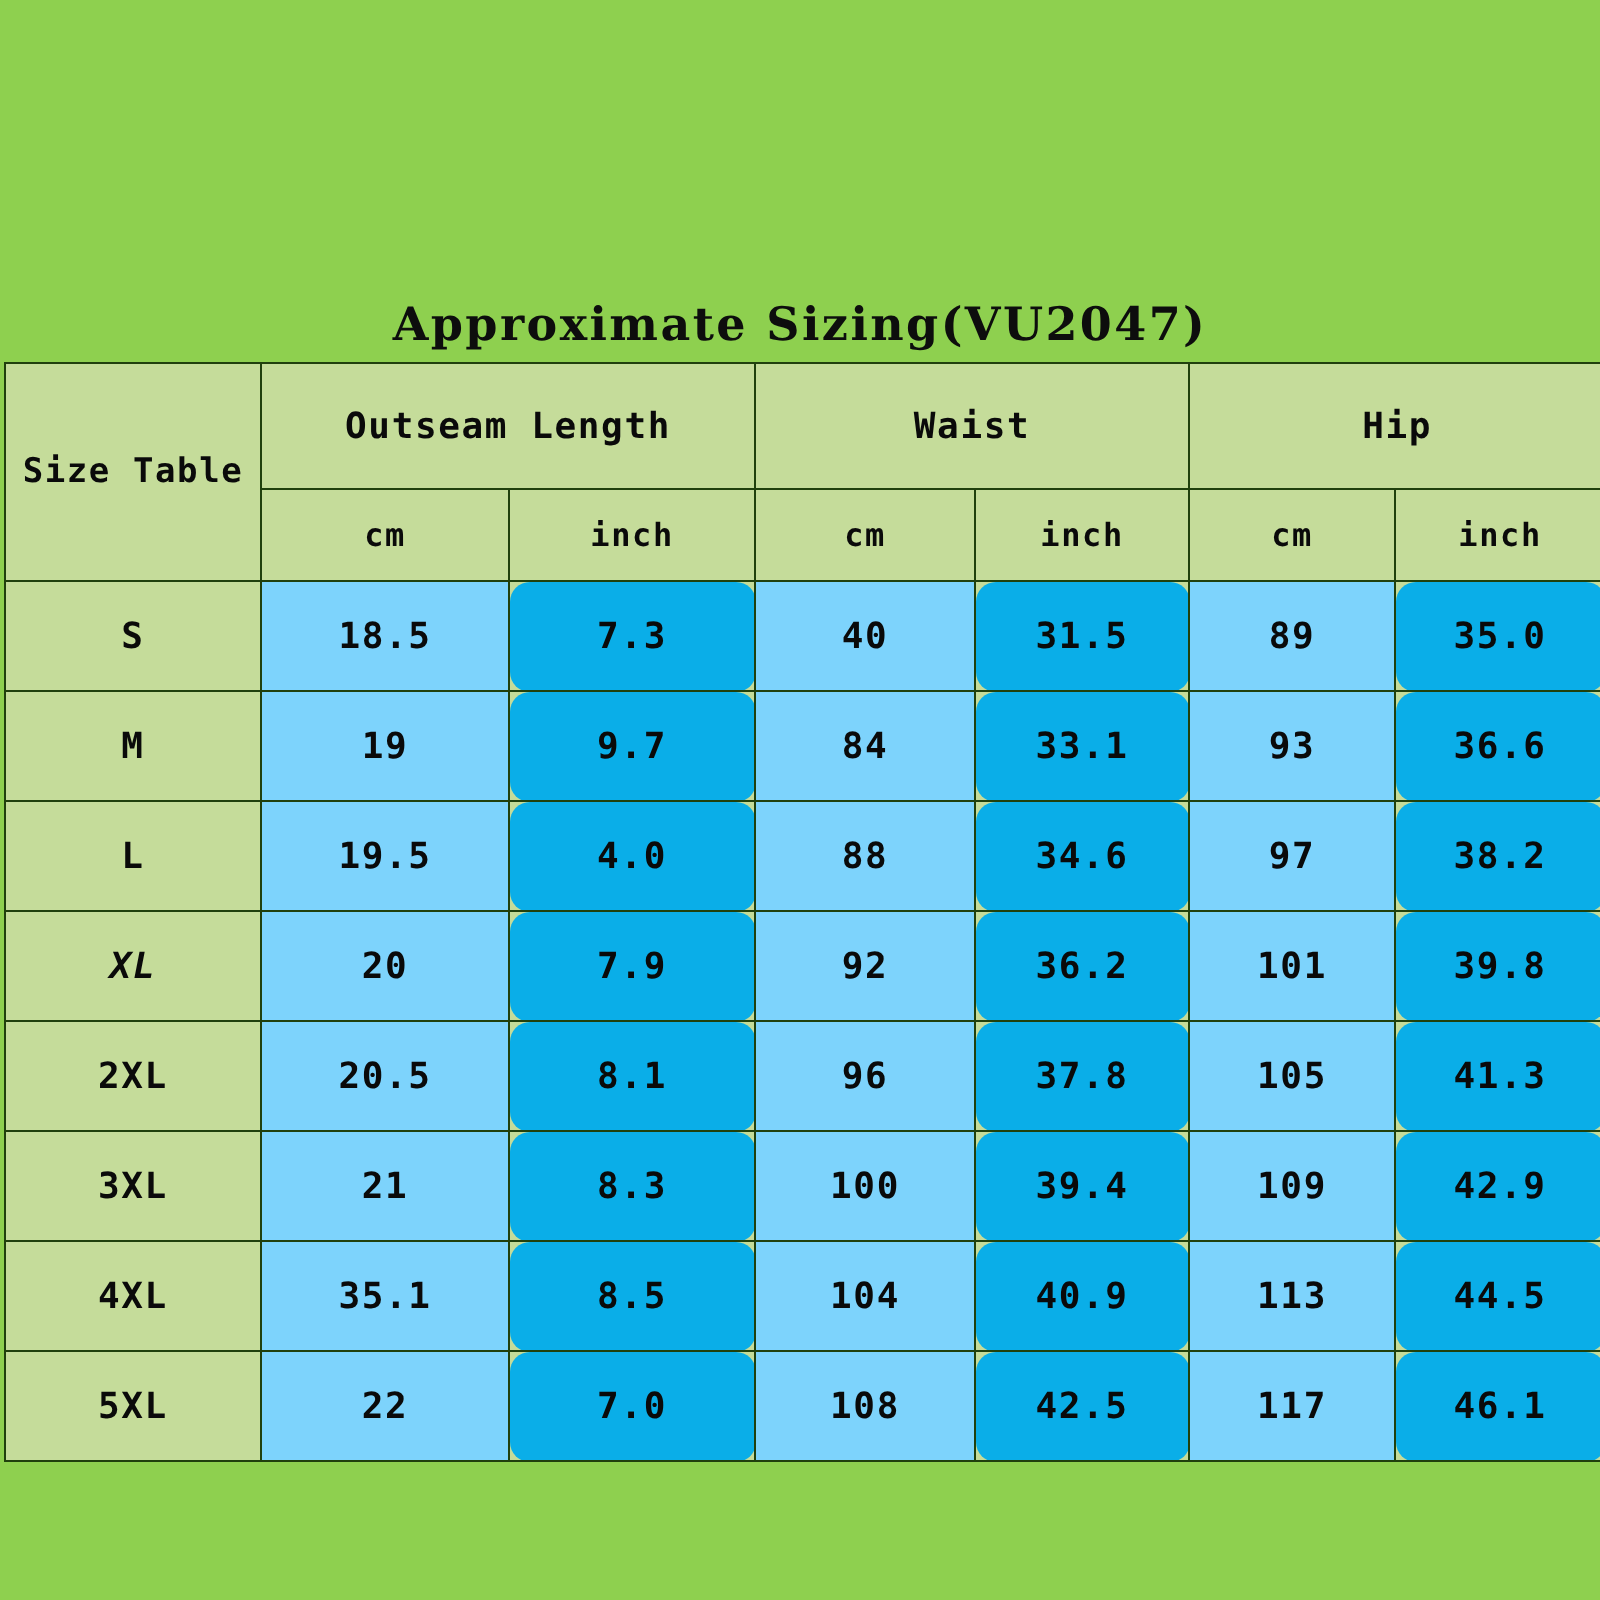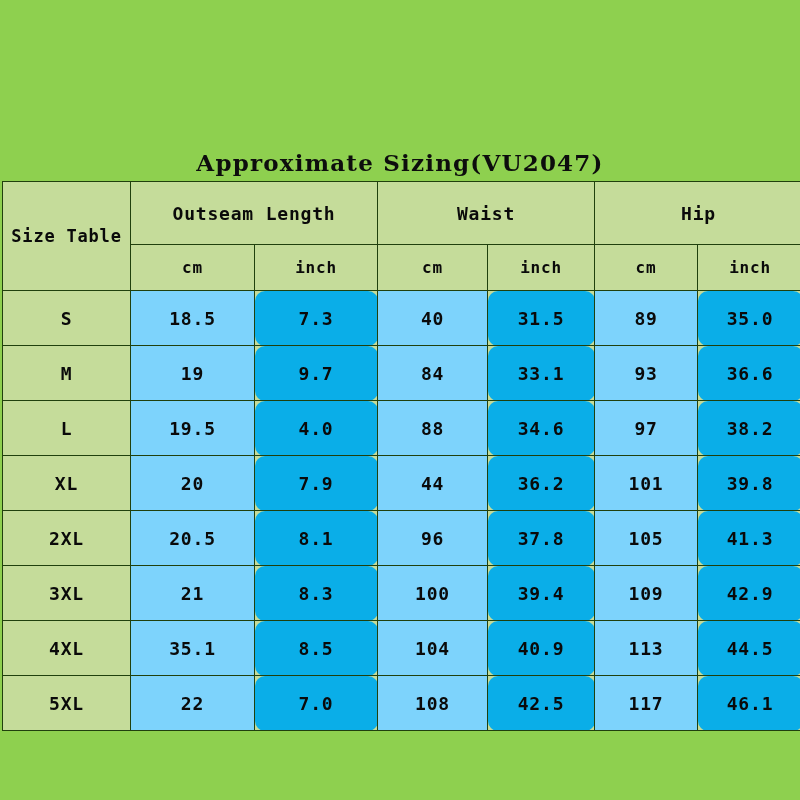--- a/index.html
+++ b/index.html
@@ -115,20 +115,21 @@
     background: #c5dc9a;
     font-size: 18px;
     letter-spacing: 1.3px;
   }
   td.green-cell { background: #7dd3fc; }
   td.blue-cell  { background: #0aaee8; border-radius: 10px; }
 
   
   tr.data-row.highlight > td.size-cell {
     border-left: 3px solid #d9a441;
+    font-style: italic;
   }
 
   
   td.blue-cell { border-color: #14558c; }
 </style>
 </head>
 <body>
 
 <div id="page">
 
@@ -187,21 +188,21 @@
           <td class="blue-cell">4.0</td>
           <td class="green-cell">88</td>
           <td class="blue-cell">34.6</td>
           <td class="green-cell">97</td>
           <td class="blue-cell">38.2</td>
         </tr>
         <tr class="data-row highlight">
           <td class="size-cell">XL</td>
           <td class="green-cell">20</td>
           <td class="blue-cell">7.9</td>
-          <td class="green-cell">44</td>
+          <td class="green-cell">92</td>
           <td class="blue-cell">36.2</td>
           <td class="green-cell">101</td>
           <td class="blue-cell">39.8</td>
         </tr>
         <tr class="data-row">
           <td class="size-cell">2XL</td>
           <td class="green-cell">20.5</td>
           <td class="blue-cell">8.1</td>
           <td class="green-cell">96</td>
           <td class="blue-cell">37.8</td>

